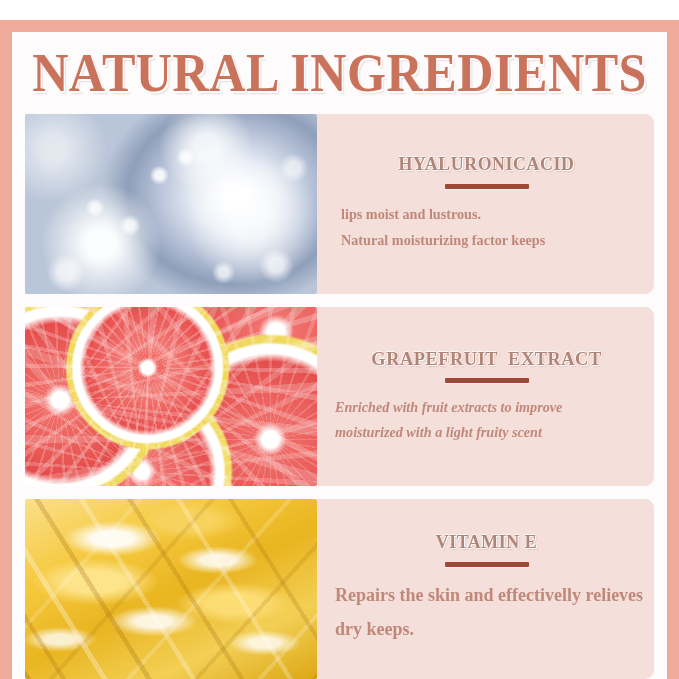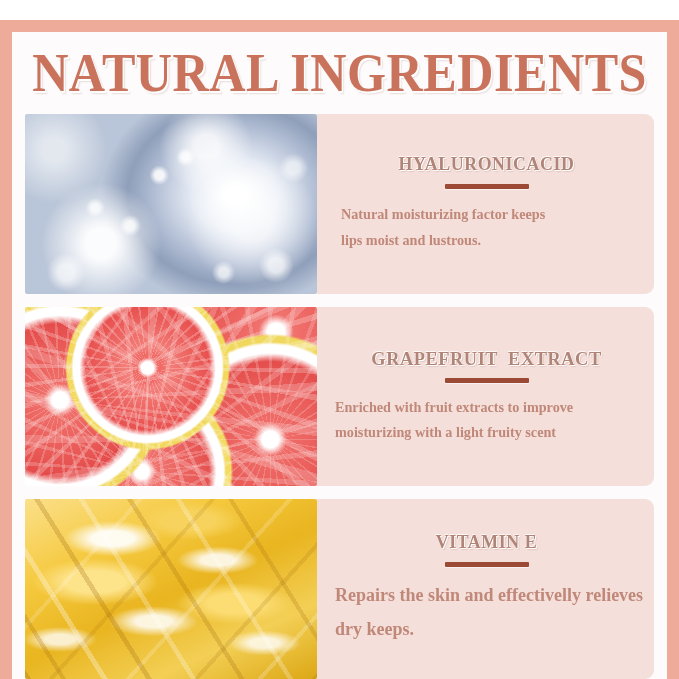--- a/index.html
+++ b/index.html
@@ -210,21 +210,21 @@
     color: #c08878;
     text-align: left;
   }
   .card-body .line {
     display: block;
     white-space: nowrap;
   }
   
   .row-1 .card-body { font-size: 14.2px; padding-left: 6px; }
   .row-2 .card-head { font-size: 19.5px; }
-  .row-2 .card-body { font-size: 14.2px; line-height: 1.78; }
+  .row-2 .card-body { font-size: 14.2px; line-height: 1.78; font-style: italic; }
   .row-3 .card-body { font-size: 18px; }
   .row-3 .card-head { font-size: 19px; }
 </style>
 </head>
 <body>
 
 <div id="poster">
   <div id="poster-inner">
 
     <div class="title-wrap">
@@ -232,34 +232,34 @@
     </div>
 
     <div class="rows">
 
       <div class="row row-1">
         <div class="photo photo-bubbles"></div>
         <div class="card">
           <div class="card-head">HYALURONICACID</div>
           <div class="divider"></div>
           <div class="card-body">
+            <span class="line">lips moist and lustrous.</span>
             <span class="line">Natural moisturizing factor keeps</span>
-            <span class="line">lips moist and lustrous.</span>
           </div>
         </div>
       </div>
 
       <div class="row row-2">
         <div class="photo photo-grapefruit"></div>
         <div class="card">
           <div class="card-head">GRAPEFRUIT  EXTRACT</div>
           <div class="divider"></div>
           <div class="card-body">
             <span class="line">Enriched with fruit extracts to improve</span>
-            <span class="line">moisturizing with a light fruity scent</span>
+            <span class="line">moisturized with a light fruity scent</span>
           </div>
         </div>
       </div>
 
       <div class="row row-3">
         <div class="photo photo-capsules"></div>
         <div class="card">
           <div class="card-head">VITAMIN E</div>
           <div class="divider"></div>
           <div class="card-body">

